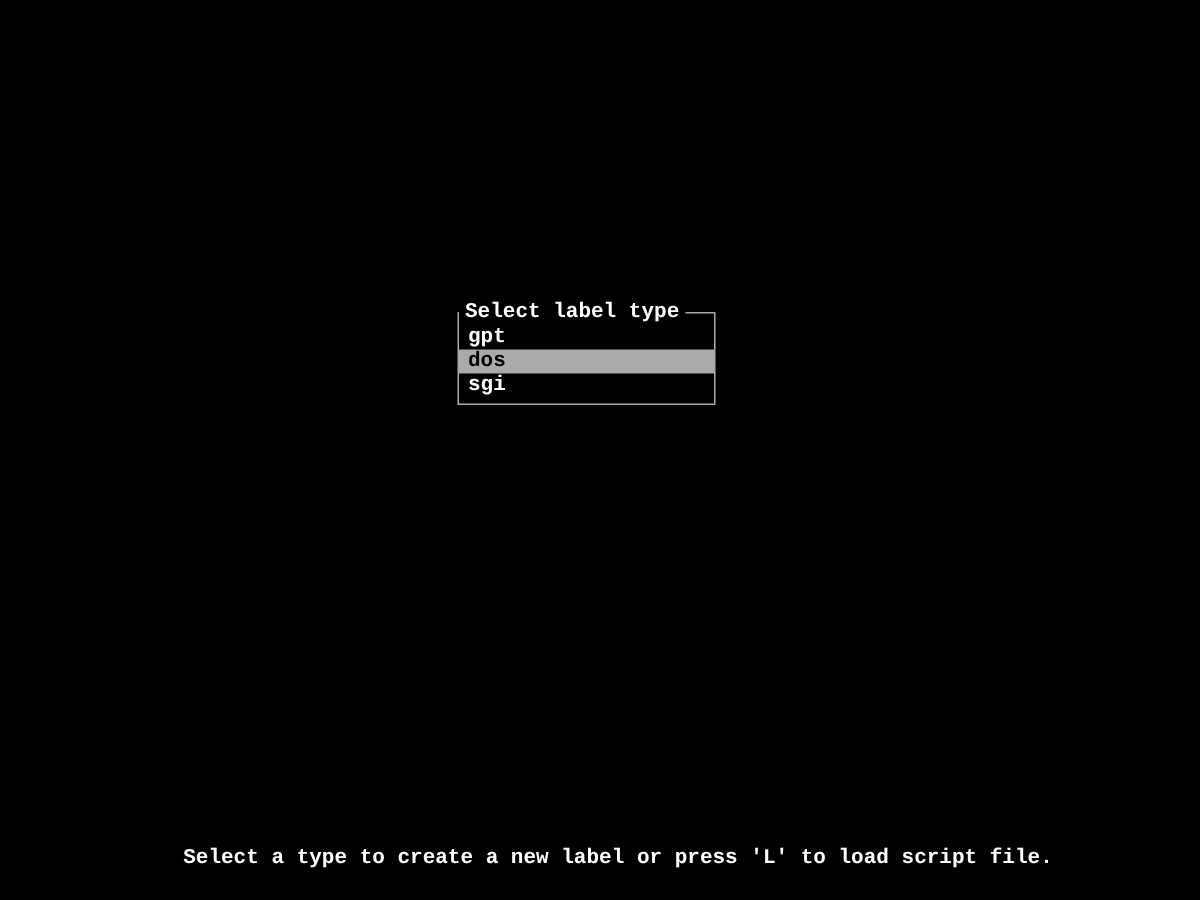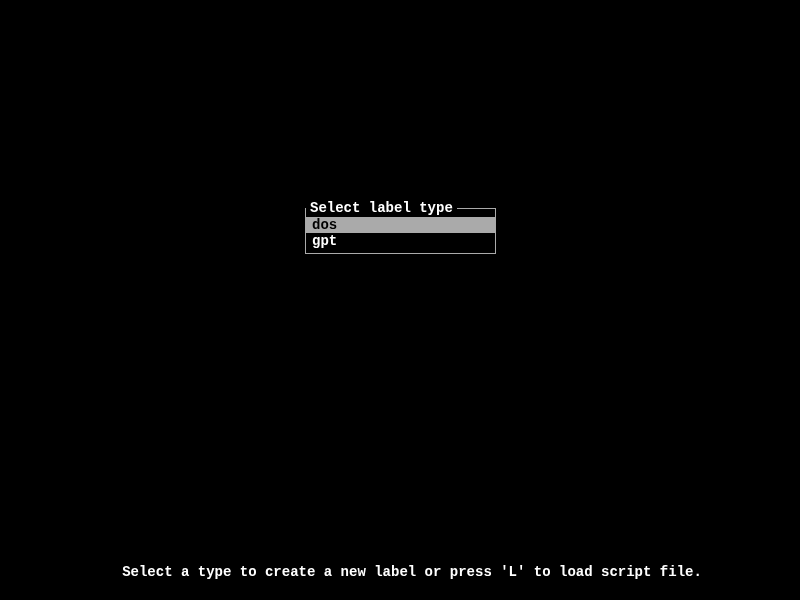--- a/index.html
+++ b/index.html
@@ -15,21 +15,21 @@
       font-weight: bold;
       font-size: 14px;
       color: #ffffff;
       position: relative;
       overflow: hidden;
     }
     .dialog {
       position: absolute;
       left: 305px;
       top: 208px;
-      width: 191px;
+      width: 172px;
       border: 1px solid #aaaaaa;
       padding-bottom: 4px;
     }
     .dialog-title-row {
       display: flex;
       align-items: center;
       height: 14px;
       margin-top: -8px;
     }
     .dialog-title {
@@ -62,18 +62,19 @@
     }
   </style>
 </head>
 <body>
 
 <div class="dialog">
   <div class="dialog-title-row">
     <span class="dialog-title">Select label type</span>
   </div>
   <div class="menu-items">
+    <div class="menu-item">gpt</div>
     <div class="menu-item selected">dos</div>
-    <div class="menu-item">gpt</div>
+    <div class="menu-item">sgi</div>
   </div>
 </div>
 
 <div class="status-bar">Select a type to create a new label or press 'L' to load script file.</div>
 
 </body></html>

